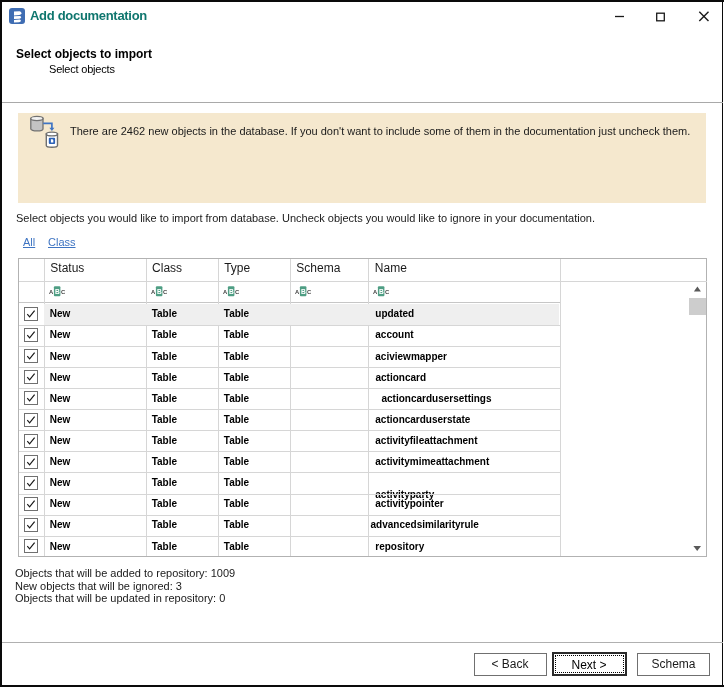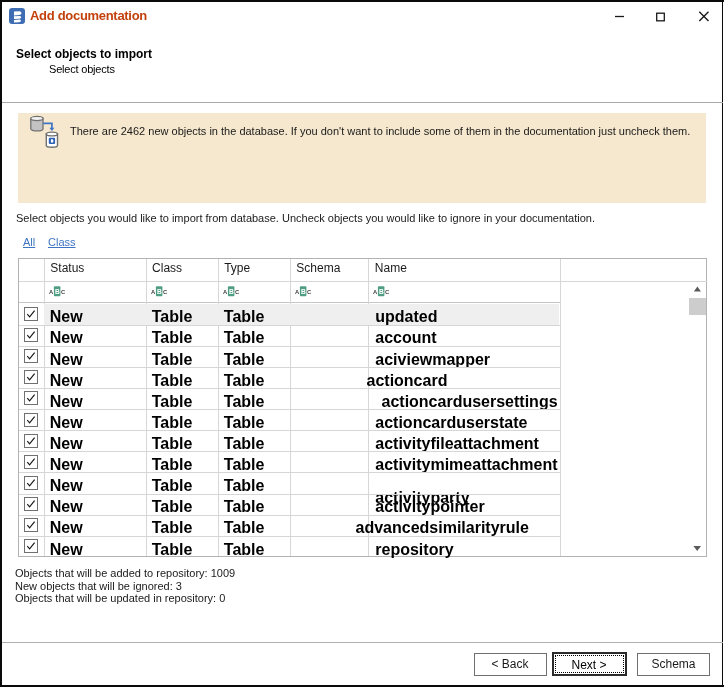--- a/index.html
+++ b/index.html
@@ -5,36 +5,36 @@
 html,body{width:724px;height:687px;overflow:hidden;background:#fff}
 body{font-family:"Liberation Sans",sans-serif;color:#000;position:relative}
 .a{position:absolute}
 
 #bt{left:0;top:0;width:724px;height:1.6px;background:#0a0a0a}
 #bb{left:0;top:684.8px;width:724px;height:2.2px;background:#0a0a0a}
 #bl{left:0;top:0;width:1.5px;height:687px;background:#0a0a0a}
 #br{left:721.6px;top:0;width:1.9px;height:687px;background:#0a0a0a}
 
 #ticon{left:9px;top:8px;width:16px;height:16px;background:#3f6db3;border-radius:3px}
-#title{left:30px;top:7.5px;font-size:13px;font-weight:bold;color:#c2410c;letter-spacing:-0.3px}
+#title{left:30px;top:7.5px;font-size:13px;font-weight:bold;color:#0f766e;letter-spacing:-0.3px}
 
 #h1{left:16px;top:47px;font-size:12px;font-weight:bold}
 #h2{left:49px;top:62.5px;font-size:11px;letter-spacing:-0.2px}
 #sep1{left:1.5px;top:102px;width:721px;height:1px;background:#a9a9a9}
 
 #info{left:18px;top:113px;width:688px;height:90px;background:#f5e8ce}
 #infotext{left:70px;top:125px;font-size:11px;color:#1a1a1a}
 #para{left:16px;top:212px;font-size:11px;color:#1a1a1a}
 .lnk{font-size:11px;color:#3e74c2;text-decoration:underline}
 
 #tbl{left:17.5px;top:257.5px;width:689.5px;height:299px;border:1px solid #b2b2b2;background:#fff}
 .vl{width:1px;background:#d6d6d6;top:0}
 .hl{height:1px;background:#d6d6d6;left:0}
 .hdr{font-size:12px;color:#1a1a1a;top:2.5px}
-.cell{font-size:16px;font-weight:bold;color:#000}
+.cell{font-size:10px;font-weight:bold;color:#000}
 .row{left:0;width:541px;height:21.1px}
 .chk{left:5px;width:14px;height:14px;border:1px solid #707070;background:#fff}
 .abc{top:4.5px;height:11px;font-size:8px;color:#3a3a3a;letter-spacing:0}
 
 .sum{left:15px;font-size:11px;color:#1a1a1a}
 
 #sep2{left:1.5px;top:641.5px;width:721px;height:1px;background:#b0b0b0}
 .btn{width:73px;height:23px;border:1px solid #707070;background:#fff;font-size:12px;color:#1a1a1a;text-align:center;line-height:21px}
 #next{left:551.5px;top:652px;width:75px;height:24px;border:2px solid #2a2a2a;background:#fff;text-align:center;font-size:12px}
 #nextin{position:absolute;left:1px;top:1px;right:1px;bottom:1px;border:1px dotted #000;line-height:18px}
@@ -172,21 +172,21 @@
     <div class="a hl" style="top:108.36px;width:541px"></div>
     <div class="a row" style="top:108.36px">
       <div class="a chk" style="top:3.5px">
         <svg width="12" height="12" viewBox="0 0 12 12" style="position:absolute;left:0;top:0">
           <path d="M2.3 6.2 L4.6 8.8 L9.6 2.6" fill="none" stroke="#1a1a1a" stroke-width="1.2"></path>
         </svg>
       </div>
       <div class="a cell" style="left:31.2px;top:4.8px">New</div>
       <div class="a cell" style="left:133.2px;top:4.8px">Table</div>
       <div class="a cell" style="left:205.3px;top:4.8px">Table</div>
-      <div class="a cell" style="left:348px;top:4.8px">actioncard</div>
+      <div class="a cell" style="left:357px;top:4.8px">actioncard</div>
     </div>
     <div class="a hl" style="top:129.48000000000002px;width:541px"></div>
     <div class="a row" style="top:129.48000000000002px">
       <div class="a chk" style="top:3.5px">
         <svg width="12" height="12" viewBox="0 0 12 12" style="position:absolute;left:0;top:0">
           <path d="M2.3 6.2 L4.6 8.8 L9.6 2.6" fill="none" stroke="#1a1a1a" stroke-width="1.2"></path>
         </svg>
       </div>
       <div class="a cell" style="left:31.2px;top:4.8px">New</div>
       <div class="a cell" style="left:133.2px;top:4.8px">Table</div>
@@ -256,21 +256,21 @@
     <div class="a hl" style="top:256.20000000000005px;width:541px"></div>
     <div class="a row" style="top:256.20000000000005px">
       <div class="a chk" style="top:3.5px">
         <svg width="12" height="12" viewBox="0 0 12 12" style="position:absolute;left:0;top:0">
           <path d="M2.3 6.2 L4.6 8.8 L9.6 2.6" fill="none" stroke="#1a1a1a" stroke-width="1.2"></path>
         </svg>
       </div>
       <div class="a cell" style="left:31.2px;top:4.8px">New</div>
       <div class="a cell" style="left:133.2px;top:4.8px">Table</div>
       <div class="a cell" style="left:205.3px;top:4.8px">Table</div>
-      <div class="a cell" style="left:337px;top:4.8px">advancedsimilarityrule</div>
+      <div class="a cell" style="left:352px;top:4.8px">advancedsimilarityrule</div>
     </div>
     <div class="a hl" style="top:277.32000000000005px;width:541px"></div>
     <div class="a row" style="top:277.32000000000005px">
       <div class="a chk" style="top:3.5px">
         <svg width="12" height="12" viewBox="0 0 12 12" style="position:absolute;left:0;top:0">
           <path d="M2.3 6.2 L4.6 8.8 L9.6 2.6" fill="none" stroke="#1a1a1a" stroke-width="1.2"></path>
         </svg>
       </div>
       <div class="a cell" style="left:31.2px;top:4.8px">New</div>
       <div class="a cell" style="left:133.2px;top:4.8px">Table</div>

